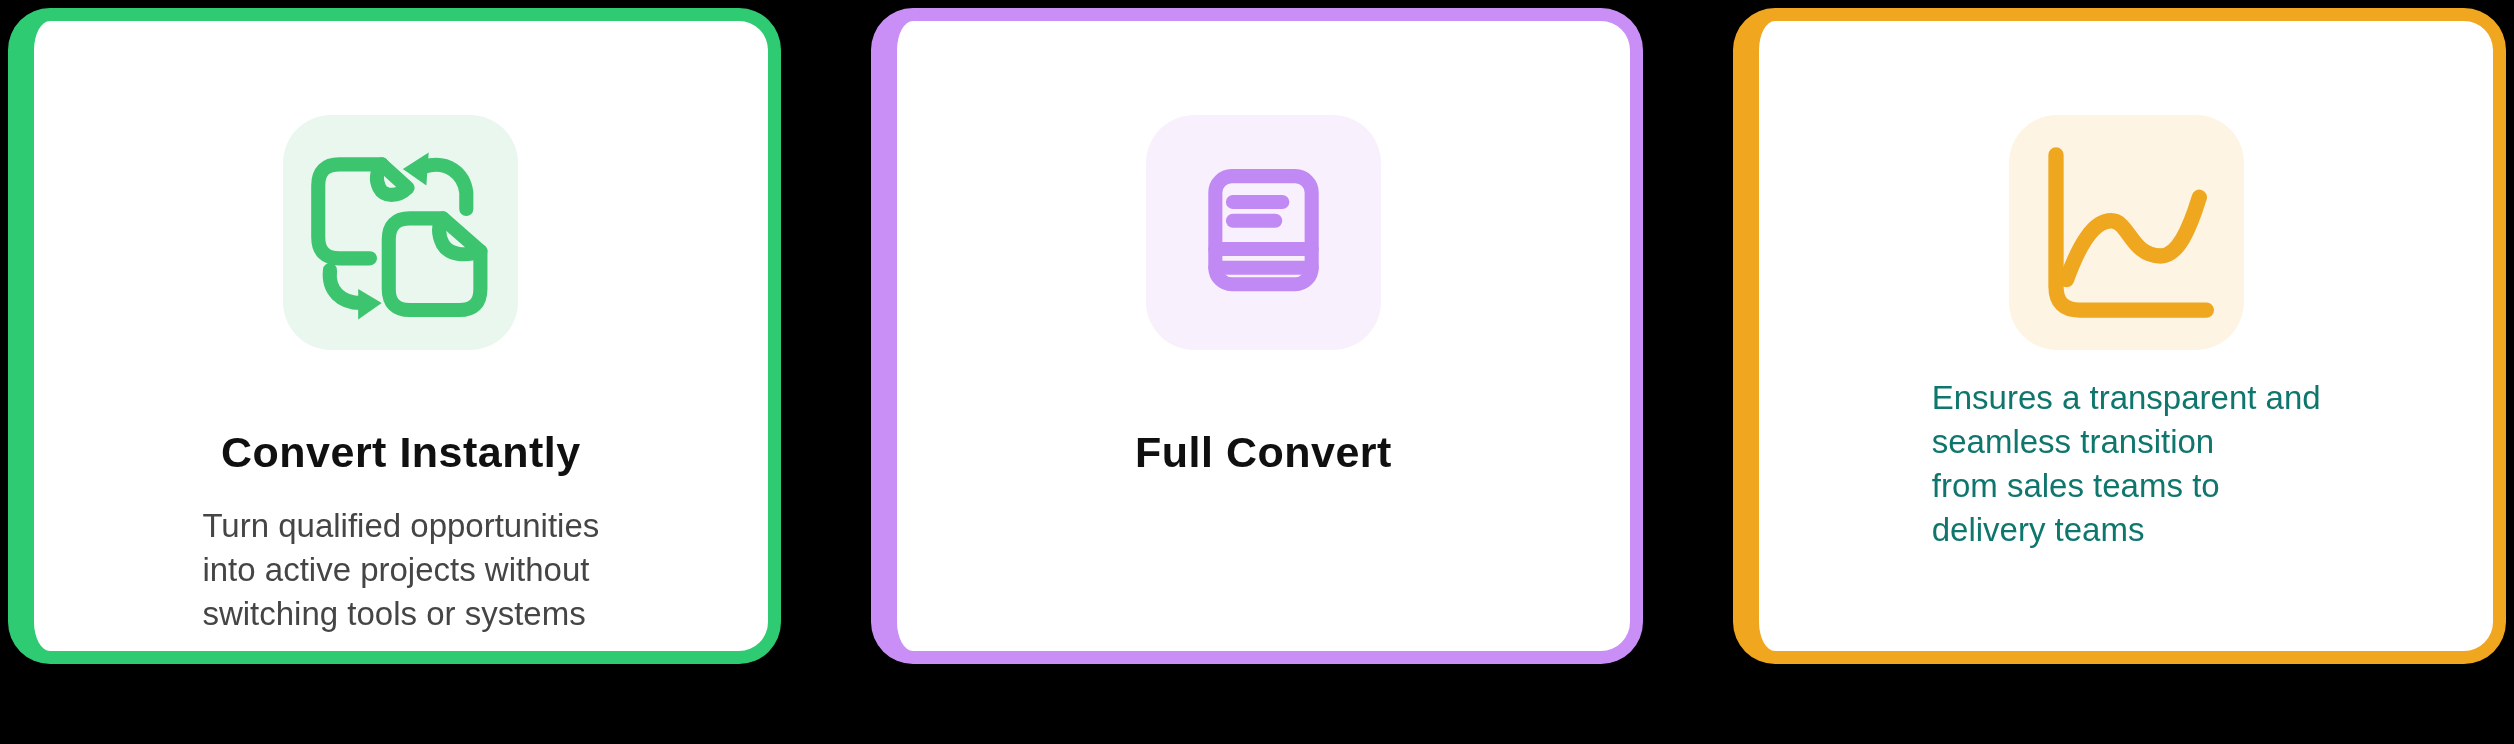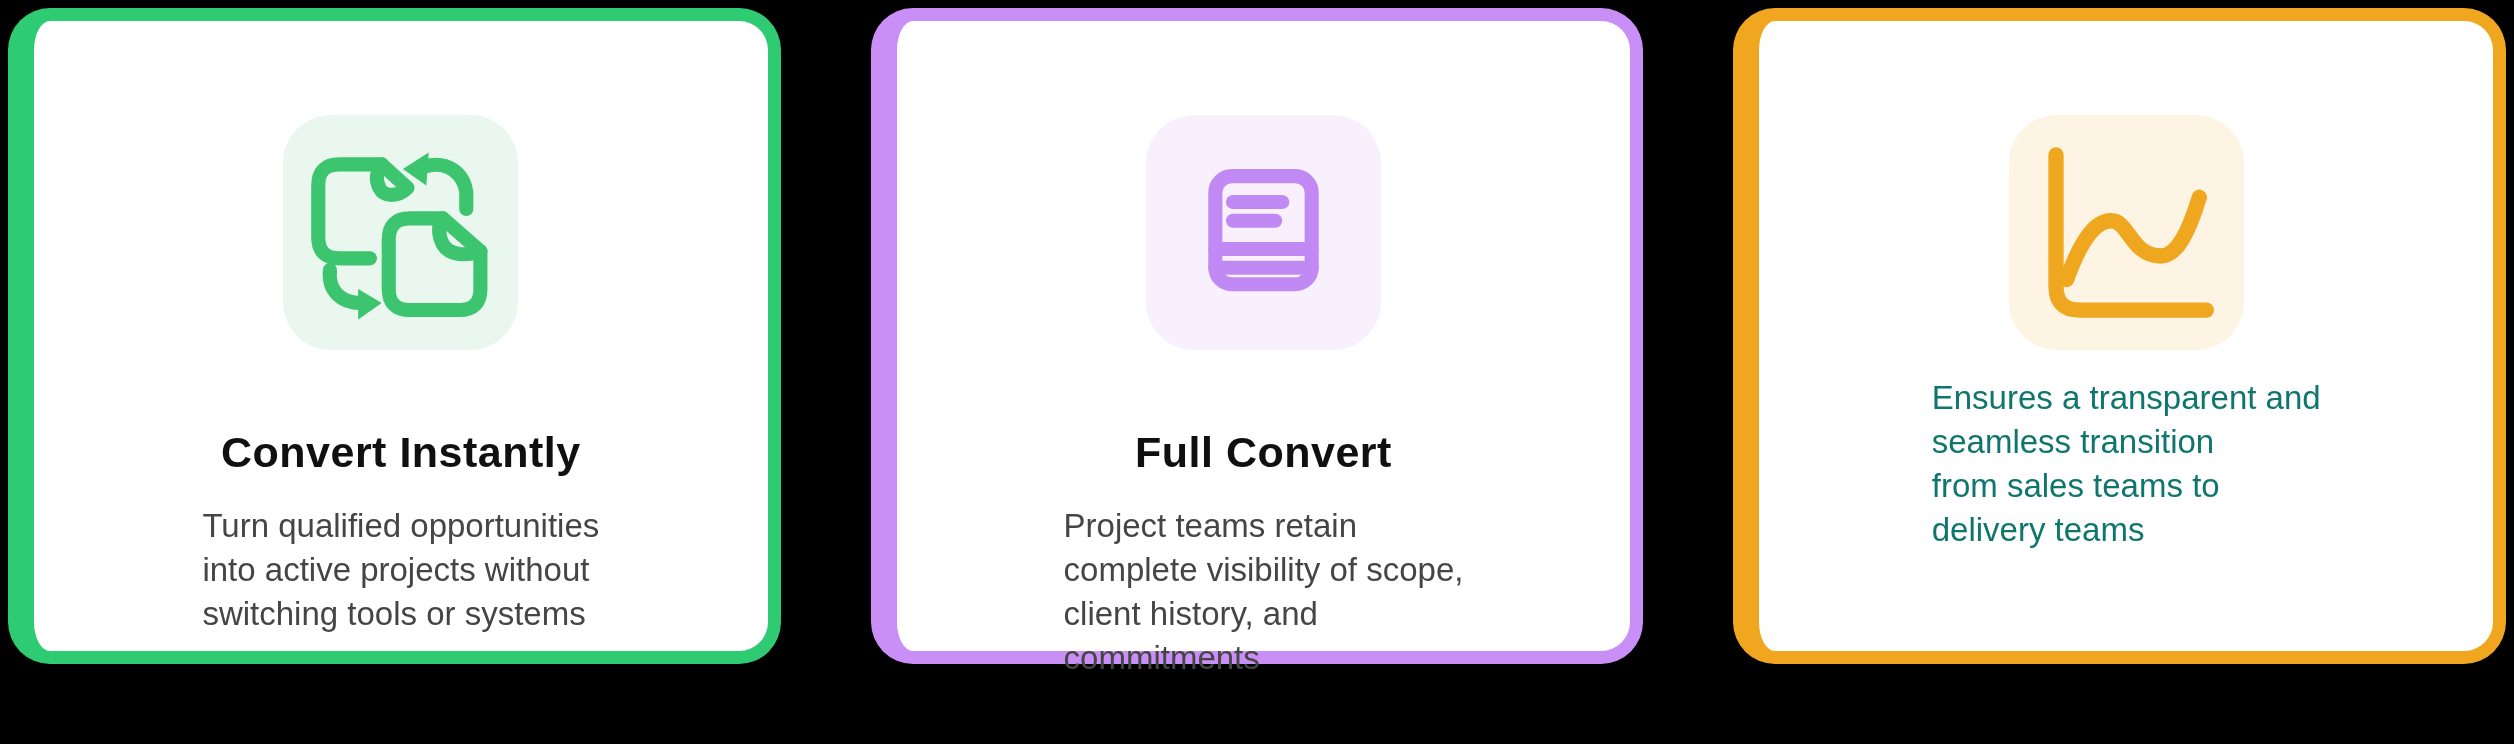--- a/index.html
+++ b/index.html
@@ -69,24 +69,20 @@
     <div class="icon-tile" style="background-color: rgb(248, 241, 253); color: rgb(193, 137, 243);">
       <svg viewBox="0 0 100 100" fill="none" stroke="currentColor" stroke-width="6" stroke-linecap="round" stroke-linejoin="round">
         <rect x="29.5" y="26" width="41" height="46" rx="7"></rect>
         <path d="M29.5 57 H70.5"></path>
         <path d="M29.5 65 H70.5"></path>
         <path d="M37 37 H58"></path>
         <path d="M37 45 H55"></path>
       </svg>
     </div>
     <h2 class="card-title" style="color: rgb(16, 16, 16);">Full Convert</h2>
-    <p class="card-body" style="color: rgb(69, 69, 69);">Project teams retain
-complete visibility of scope,
-client history, and
-commitments</p>
   </section>
 
   <section class="card" style="color: rgb(240, 166, 31);">
     <div class="icon-tile" style="background-color: rgb(253, 244, 227); color: rgb(238, 167, 30);">
       <svg viewBox="0 0 100 100" fill="none" stroke="currentColor" stroke-width="6.5" stroke-linecap="round" stroke-linejoin="round">
         <path d="M20 17 V73 Q20 83 30 83 H84"></path>
         <path d="M24.5 70 C30 55 36 45 43.5 45 C51 45 52 60 64.5 60 C72 60 77 48 81 35"></path>
       </svg>
     </div>
     <p class="card-body" style="color: #0f766e;">Ensures a transparent and

